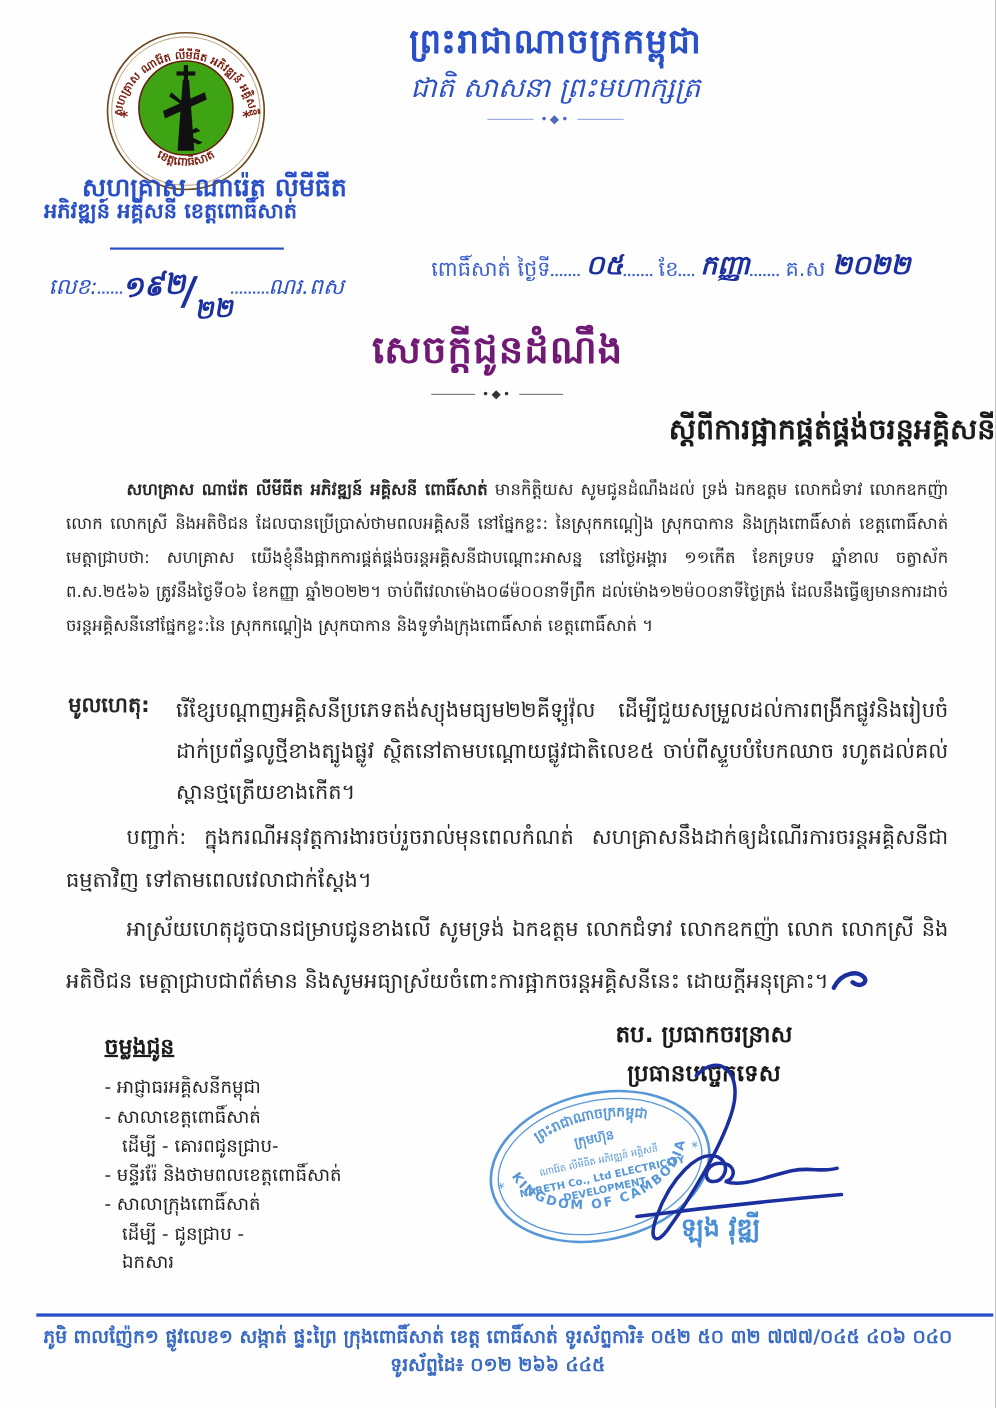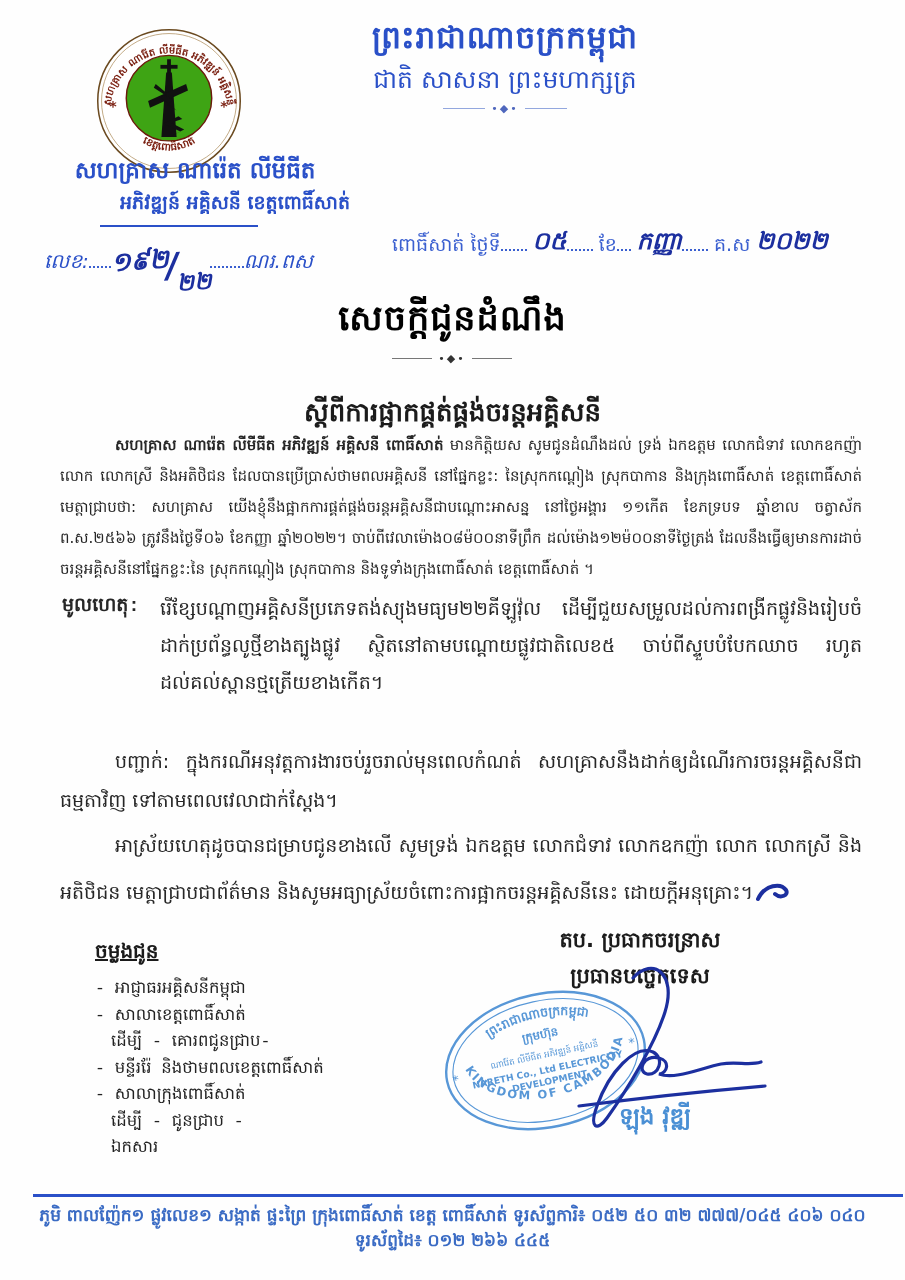--- a/index.html
+++ b/index.html
@@ -11,36 +11,36 @@
   }
   
   .logo{position:absolute;left:93px;top:25px;width:152px;height:152px;}
   .kingdom-title{
     position:absolute;left:300px;top:18px;width:410px;text-align:center;
     font-size:31px;font-weight:800;letter-spacing:1px;
     color:var(--header-blue,#2a50c8);
   }
   .motto{
     position:absolute;left:300px;top:64px;width:410px;text-align:center;
-    font-size:25px;color:var(--header-blue,#2a50c8);
+    font-size:25px;color:var(--header-blue,#2a50c8);font-style:italic;
   }
   .divider{position:absolute;display:flex;align-items:center;justify-content:center;gap:6px;color:#6d84cf;}
   .divider .dline{display:inline-block;height:1px;background:#93a7de;width:42px;}
   .divider .orn{font-size:11px;letter-spacing:2px;color:#4f67bd;}
   .hdr-div{left:430px;top:102px;width:150px;}
   .title-div{left:392px;top:352px;width:120px;color:#444;}
   .title-div .dline{background:#777;}
   .title-div .orn{color:#333;}
   
   .company-l1{
     position:absolute;left:40px;top:156px;width:310px;text-align:center;
     font-size:23px;font-weight:800;color:var(--header-blue,#2a50c8);
   }
   .company-l2{
-    position:absolute;left:40px;top:190px;width:310px;text-align:right;
+    position:absolute;left:40px;top:179px;width:310px;text-align:left;
     font-size:19px;font-weight:800;color:var(--header-blue,#2a50c8);
   }
   .company-underline{position:absolute;left:100px;top:225px;width:158px;height:2px;background:var(--header-blue,#2a50c8);}
   .ref-line{
     position:absolute;left:44px;top:236px;font-size:20px;font-style:italic;
     color:var(--header-blue,#2a50c8);white-space:nowrap;
   }
   .dots{display:inline-block;border-bottom:2px dotted #3a5fd0;height:16px;vertical-align:baseline;}
   .hw{
     color:var(--ink-blue,#1d2f9f);font-weight:700;font-style:italic;
@@ -52,40 +52,40 @@
   .frac .fbot{font-size:23px;position:relative;top:22px;}
   
   .date-line{
     position:absolute;font-size:19px;color:#3a5fd0;white-space:nowrap;
   }
   .dl1{left:388px;top:178px;}
   .dl2{left:392px;top:228px;}
   
   .doc-title{
     position:absolute;left:0;top:296px;width:100%;text-align:center;
-    font-size:35px;font-weight:800;color:#000000;letter-spacing:1px;
+    font-size:35px;font-weight:800;color:#701a75;letter-spacing:1px;
   }
   .doc-subtitle{
-    position:absolute;left:0;top:396px;width:100%;text-align:center;
+    position:absolute;left:0;top:374px;width:100%;text-align:right;
     font-size:26px;font-weight:800;color:#1b1b1b;
   }
   
   .para{position:absolute;left:60px;width:802px;margin:0;text-align:justify;}
   .p1{top:430px;font-size:15px;line-height:31px;text-indent:55px;}
   .p1 .lead{font-weight:800;}
-  .reason-row{position:absolute;left:62px;top:592px;width:800px;font-family:Liberation Mono, monospace;}
+  .reason-row{position:absolute;left:62px;top:628px;width:800px;}
   .reason-label{float:left;width:94px;font-weight:800;font-size:19px;}
   .reason-text{display:block;margin-left:98px;font-size:19px;line-height:37px;text-align:justify;}
   .p-note{top:742px;font-size:19px;line-height:39px;text-indent:55px;}
   .p-close{top:822px;font-size:19px;line-height:47px;text-indent:55px;}
   .flourish{display:inline-block;vertical-align:-4px;margin-left:2px;}
   
   .cc{position:absolute;left:95px;top:938px;width:330px;}
   .cc-heading{font-size:20px;font-weight:800;color:#1b1b1b;margin-bottom:8px;text-decoration:underline;}
-  .cc-item{font-size:16.5px;line-height:26.5px;color:#222;font-family:Liberation Mono, monospace;}
+  .cc-item{font-size:16.5px;line-height:26.5px;color:#222;}
   .cc-item.indent{padding-left:16px;}
   
   .sig-line1{position:absolute;left:460px;top:926px;width:360px;text-align:center;font-size:21px;font-weight:800;color:#1b1b1b;}
   .sig-line2{position:absolute;left:460px;top:962px;width:360px;text-align:center;font-size:21px;font-weight:800;color:#1b1b1b;}
   .stamp{position:absolute;left:438px;top:988px;width:215px;height:145px;transform:rotate(-12deg);opacity:.92;}
   .sig-strokes{position:absolute;left:515px;top:960px;width:280px;height:190px;}
   .sig-name{position:absolute;left:555px;top:1102px;width:200px;text-align:center;font-size:23px;font-weight:800;color:var(--stamp-blue,#3f8fd8);}
   .st-stroke{stroke:var(--stamp-blue,#3f8fd8);fill:none;}
   .st-fill{fill:var(--stamp-blue,#3f8fd8);}
   .ink-stroke{stroke:var(--ink-blue,#1c39bb);fill:none;stroke-linecap:round;}

